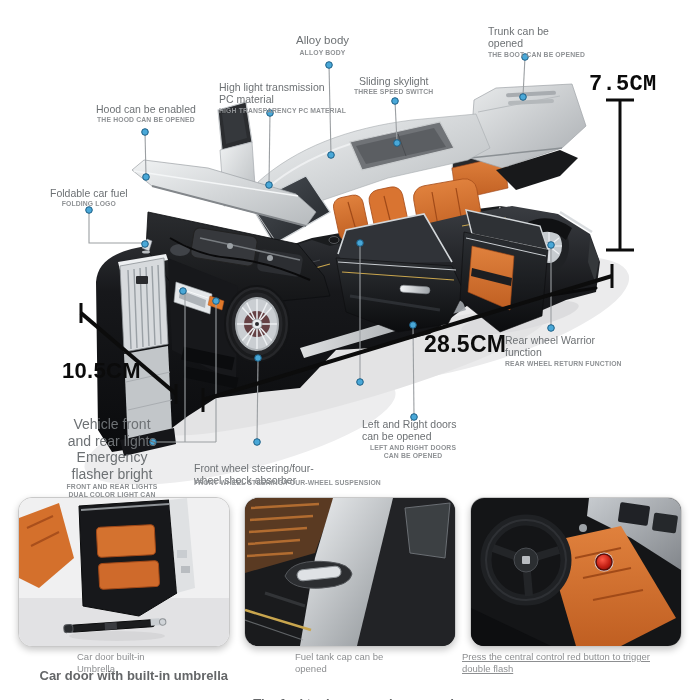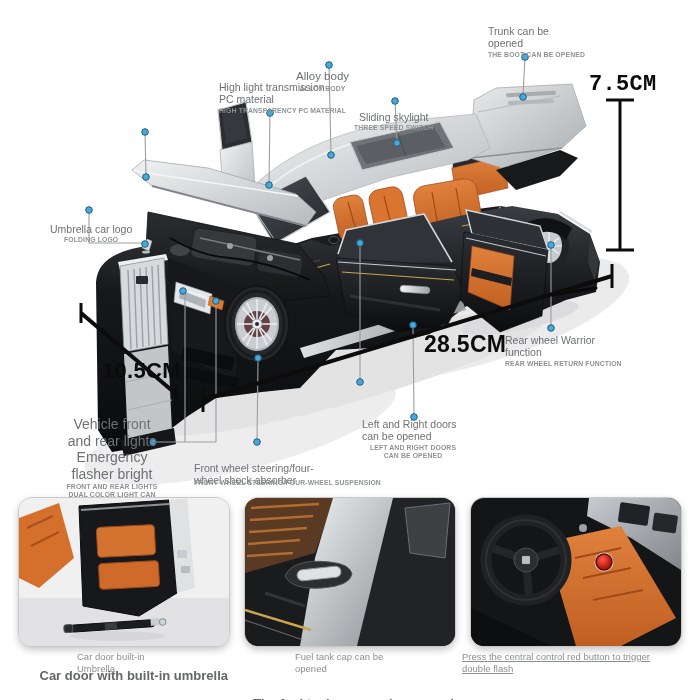--- a/index.html
+++ b/index.html
@@ -3,29 +3,29 @@
 <meta charset="utf-8">
 <style>
   html,body{margin:0;padding:0;background:#ffffff;}
   .stage{position:relative;width:700px;height:700px;background:#ffffff;overflow:hidden;
          font-family:"Liberation Sans",sans-serif;}
   svg{display:block;}
   #scene{position:absolute;left:0;top:0;}
   .label{position:absolute;color:#6d7174;line-height:1.18;}
   .label .t{font-size:10.5px;}
   .label .s{font-size:6.8px;font-weight:bold;color:#8f9295;letter-spacing:.15px;margin-top:1px;}
-  .c{text-align:center;margin-top:36px;}
+  .c{text-align:center;}
   .nw{white-space:nowrap;}
   #lb-alloy .t{font-size:11.5px;}
   #lb-frontwheel .s{margin-top:-8px;text-align:center;}
   #lb-doors .s{text-align:center;}
   #lb-lights{text-align:center;}
   #lb-lights .t{font-size:14px;}
   .dim{position:absolute;font-weight:bold;color:#0b0b0b;letter-spacing:.3px;}
-  #dim-w{left:62px;top:358px;font-size:22px;margin-left:40px;}
+  #dim-w{left:62px;top:358px;font-size:22px;}
   #dim-l{left:424px;top:331px;font-size:23px;}
   #dim-h{left:589px;top:72px;font-size:22px;font-family:Liberation Mono, monospace;}
   .panel{position:absolute;top:497px;width:210px;height:148px;border-radius:14px;
          border:1.5px solid #c9c9c9;overflow:hidden;background:#f5f5f5;
          box-shadow:0 3px 7px rgba(0,0,0,.22);}
   #panel-1{left:18px;} #panel-2{left:244px;} #panel-3{left:470px;}
   .cap-t{position:absolute;font-size:9.5px;color:#8d8f91;line-height:1.3;}
   .cap-s{position:absolute;font-size:13px;font-weight:bold;color:#646668;line-height:1.25;text-align:right;}
   #cap1-t{left:77px;top:651px;width:96px;}
   #cap1-s{left:18px;top:668px;width:210px;}
@@ -265,20 +265,24 @@
     <g stroke="#0c0c0c" fill="none">
       <path d="M81,313 L176,394" stroke-width="4"></path>
       <path d="M81,303 L81,323 M176,384 L176,404" stroke-width="3"></path>
       <path d="M203,400 L612,276" stroke-width="4"></path>
       <path d="M203,388 L203,412 M612,264 L612,288" stroke-width="3"></path>
       <path d="M620,100 L620,250" stroke-width="3"></path>
       <path d="M606,100 L634,100 M606,250 L634,250" stroke-width="3"></path>
     </g>
   </svg>
 
+  <div class="label c" id="lb-hood" style="left:96px;top:103px">
+    <div class="t nw">Hood can be enabled</div>
+    <div class="s nw">THE HOOD CAN BE OPENED</div>
+  </div>
 
   <div class="label" id="lb-pc" style="left:219px;top:81px;width:118px">
     <div class="t">High light transmission PC material</div>
     <div class="s nw">HIGH TRANSPARENCY PC MATERIAL</div>
   </div>
 
   <div class="label c" id="lb-alloy" style="left:296px;top:34px">
     <div class="t nw">Alloy body</div>
     <div class="s nw">ALLOY BODY</div>
   </div>
@@ -287,21 +291,21 @@
     <div class="t nw">Sliding skylight</div>
     <div class="s nw">THREE SPEED SWITCH</div>
   </div>
 
   <div class="label" id="lb-trunk" style="left:488px;top:25px;width:62px">
     <div class="t">Trunk can be opened</div>
     <div class="s nw">THE BOOT CAN BE OPENED</div>
   </div>
 
   <div class="label c" id="lb-logo" style="left:50px;top:187px">
-    <div class="t nw">Umbrella car logo</div>
+    <div class="t nw">Foldable car fuel</div>
     <div class="s nw">FOLDING LOGO</div>
   </div>
 
   <div class="label" id="lb-lights" style="left:64px;top:416px;width:96px">
     <div class="t">Vehicle front and rear lights Emergency flasher bright</div>
     <div class="s">FRONT AND REAR LIGHTS DUAL COLOR LIGHT CAN BE ON</div>
   </div>
 
   <div class="label" id="lb-frontwheel" style="left:194px;top:462px;width:132px">
     <div class="t">Front wheel steering/four-wheel shock absorber</div>

